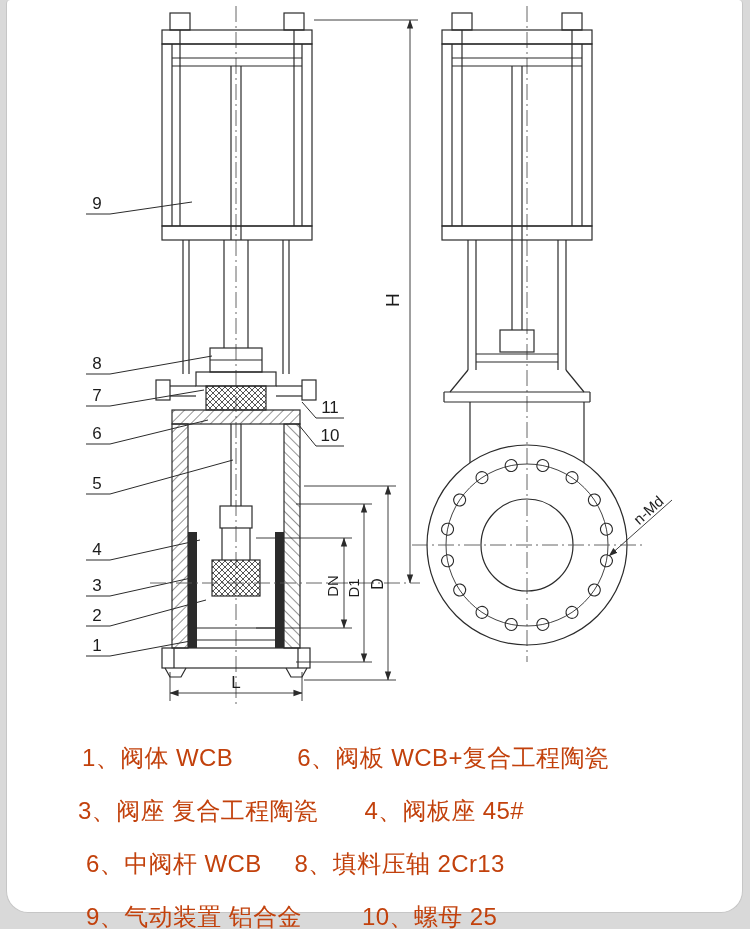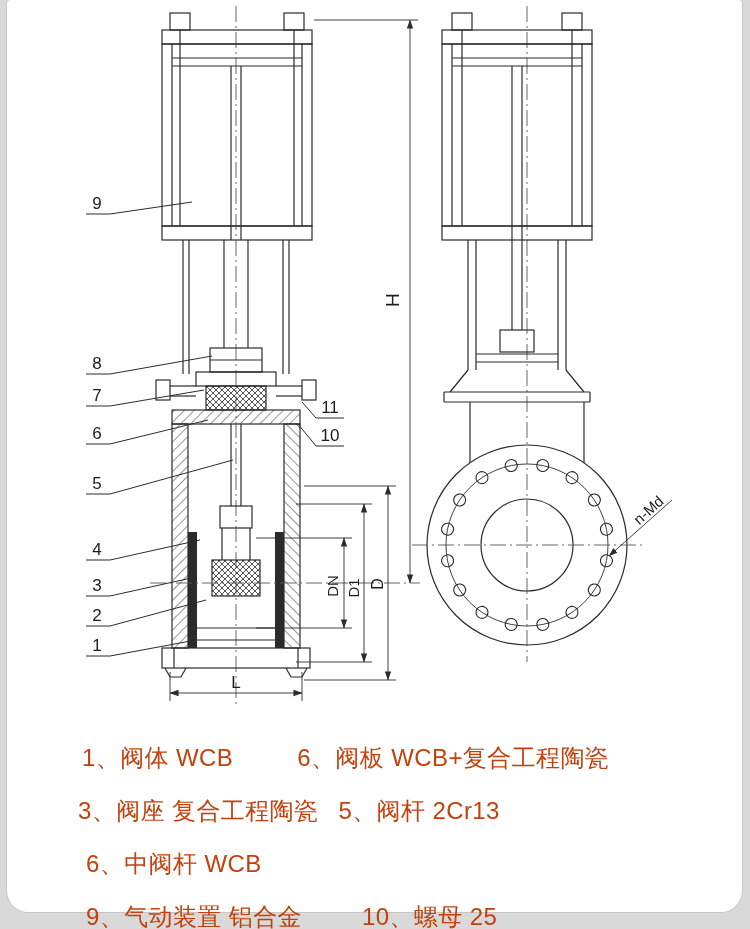--- a/index.html
+++ b/index.html
@@ -5,21 +5,21 @@
   *{box-sizing:border-box}
   html,body{margin:0;padding:0}
   body{width:750px;height:929px;background:#d9d9d9;font-family:"Liberation Sans",sans-serif}
   .page{position:relative;width:750px;height:929px;overflow:hidden}
   .card{position:absolute;left:6px;top:0;width:737px;height:913px;background:#ffffff;
         border:1px solid #c6c6c6;border-top:none;border-radius:4px 4px 22px 22px}
   .drawing{position:absolute;left:0;top:0}
   .legend{position:absolute;left:10px;top:742px;width:724px;color:#c2410c;font-size:24px;letter-spacing:.4px}
   .legend-row{display:flex;align-items:baseline;margin-bottom:21px;white-space:nowrap}
   .r1{padding-left:72px;gap:64px}
-  .r2{padding-left:68px;gap:20px}
+  .r2{padding-left:68px;gap:46px}
   .r3{padding-left:76px;gap:33px}
   .r4{padding-left:76px;gap:60px}
   svg text{fill:#1c1c1c;stroke:none}
 </style>
 </head>
 <body>
 
 <div class="page">
   <div class="card"></div>
 
@@ -240,23 +240,24 @@
     </g>
   </svg>
 
   <div class="legend">
     <div class="legend-row r1">
       <span class="legend-item">1、阀体 WCB</span>
       <span class="legend-item">6、阀板 WCB+复合工程陶瓷</span>
     </div>
     <div class="legend-row r2">
       <span class="legend-item">3、阀座 复合工程陶瓷</span>
-      <span class="legend-item">5、阀杆 2Cr13</span>
+      <span class="legend-item">4、阀板座 45#</span>
     </div>
     <div class="legend-row r3">
       <span class="legend-item">6、中阀杆 WCB</span>
+      <span class="legend-item">8、填料压轴 2Cr13</span>
     </div>
     <div class="legend-row r4">
       <span class="legend-item">9、气动装置 铝合金</span>
       <span class="legend-item">10、螺母 25</span>
     </div>
   </div>
 </div>
 
 </body></html>

